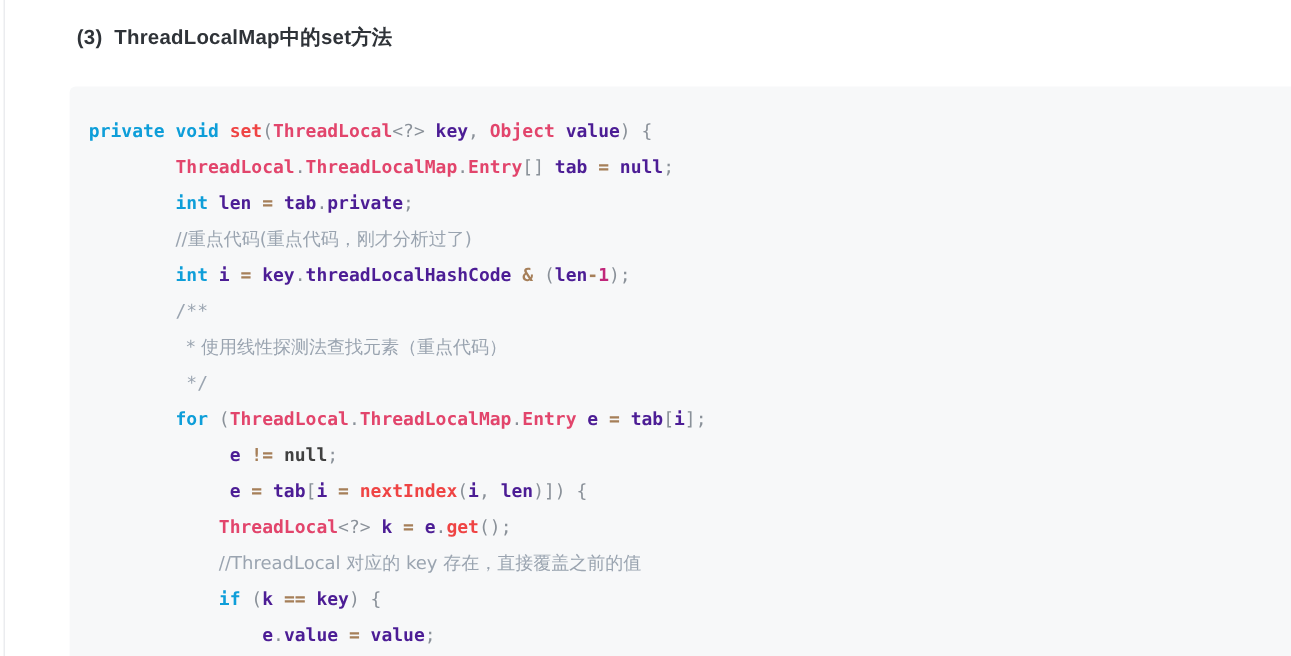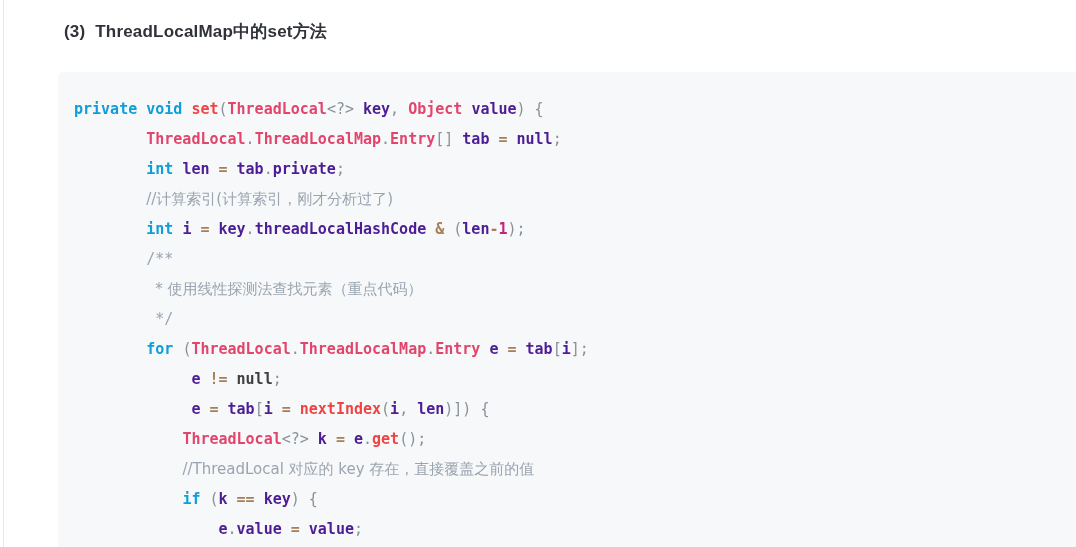--- a/index.html
+++ b/index.html
@@ -81,21 +81,21 @@
 <div id="page-edge"></div>
 
 <div id="article">
 
   <div id="heading">(3)  ThreadLocalMap中的set方法</div>
 
   <div id="codeblock" style="background: rgb(247, 248, 249);">
     <pre id="code"><code id="code-inner"><span class="k">private</span> <span class="k">void</span> <span class="fn">set</span><span class="pn">(</span><span class="ty">ThreadLocal</span><span class="pn">&lt;</span><span class="pn">?</span><span class="pn">&gt;</span> <span class="id">key</span><span class="pn">,</span> <span class="ty">Object</span> <span class="id">value</span><span class="pn">)</span> <span class="pn">{</span>
         <span class="ty">ThreadLocal</span><span class="pn">.</span><span class="ty">ThreadLocalMap</span><span class="pn">.</span><span class="ty">Entry</span><span class="pn">[</span><span class="pn">]</span> <span class="id">tab</span> <span class="op">=</span> <span class="id">null</span><span class="pn">;</span>
         <span class="k">int</span> <span class="id">len</span> <span class="op">=</span> <span class="id">tab</span><span class="pn">.</span><span class="id">private</span><span class="pn">;</span>
-        <span class="cm cmz">//计算索引(计算索引，刚才分析过了)</span>
+        <span class="cm cmz">//重点代码(重点代码，刚才分析过了)</span>
         <span class="k">int</span> <span class="id">i</span> <span class="op">=</span> <span class="id">key</span><span class="pn">.</span><span class="id">threadLocalHashCode</span> <span class="op">&amp;</span> <span class="pn">(</span><span class="id">len</span><span class="op">-</span><span class="num">1</span><span class="pn">)</span><span class="pn">;</span>
         <span class="cm">/**</span>
          <span class="cm cmz">* 使用线性探测法查找元素（重点代码）</span>
          <span class="cm">*/</span>
         <span class="k">for</span> <span class="pn">(</span><span class="ty">ThreadLocal</span><span class="pn">.</span><span class="ty">ThreadLocalMap</span><span class="pn">.</span><span class="ty">Entry</span> <span class="id">e</span> <span class="op">=</span> <span class="id">tab</span><span class="pn">[</span><span class="id">i</span><span class="pn">]</span><span class="pn">;</span>
              <span class="id">e</span> <span class="op">!=</span> <span class="kc">null</span><span class="pn">;</span>
              <span class="id">e</span> <span class="op">=</span> <span class="id">tab</span><span class="pn">[</span><span class="id">i</span> <span class="op">=</span> <span class="fn">nextIndex</span><span class="pn">(</span><span class="id">i</span><span class="pn">,</span> <span class="id">len</span><span class="pn">)</span><span class="pn">]</span><span class="pn">)</span> <span class="pn">{</span>
             <span class="ty">ThreadLocal</span><span class="pn">&lt;</span><span class="pn">?</span><span class="pn">&gt;</span> <span class="id">k</span> <span class="op">=</span> <span class="id">e</span><span class="pn">.</span><span class="fn">get</span><span class="pn">(</span><span class="pn">)</span><span class="pn">;</span>
             <span class="cm cmz">//ThreadLocal 对应的 key 存在，直接覆盖之前的值</span>
             <span class="k">if</span> <span class="pn">(</span><span class="id">k</span> <span class="op">==</span> <span class="id">key</span><span class="pn">)</span> <span class="pn">{</span>

